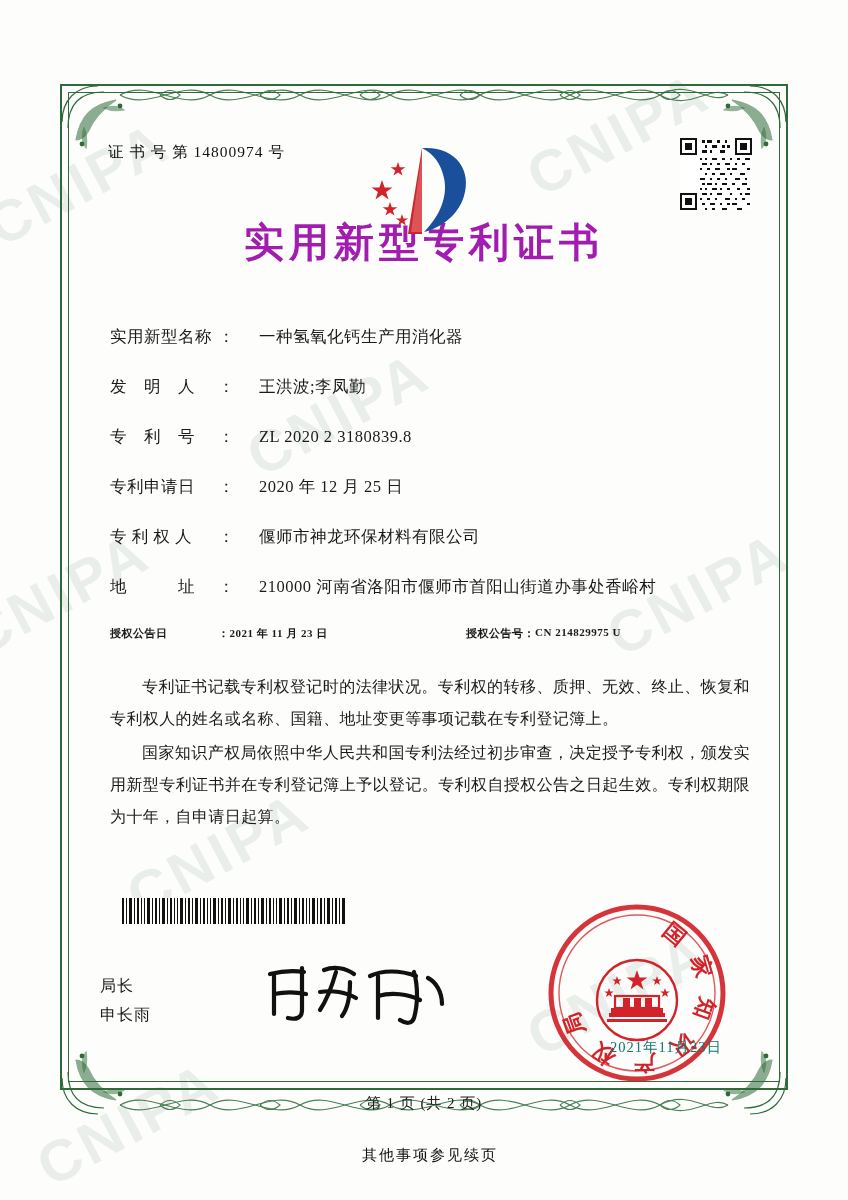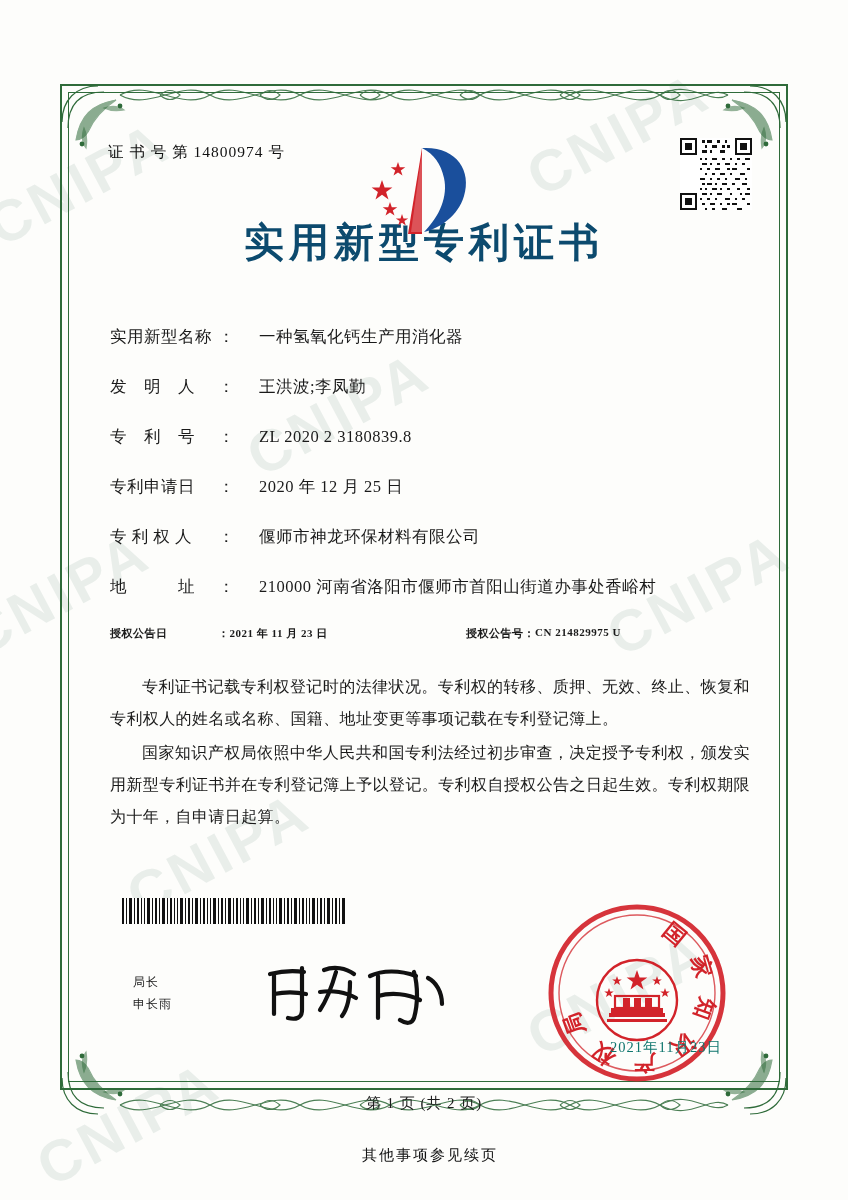--- a/index.html
+++ b/index.html
@@ -119,21 +119,21 @@
     height: 72px;
     z-index: 6;
   }
 
   .title {
     text-align: center;
     font-size: 40px;
     font-weight: bold;
     letter-spacing: 5px;
     margin-top: 52px;
-    color: #0c4a6e;
+    color: #a21caf;
     font-family: "DejaVu Sans", "Liberation Sans", sans-serif;
   }
 
   .fields {
     margin-top: 56px;
     padding-left: 14px;
   }
   .field-row {
     display: flex;
     align-items: baseline;
@@ -169,23 +169,23 @@
     left: 120px;
     top: 898px;
     width: 228px;
     height: 26px;
     z-index: 5;
   }
 
   
   .sig-block {
     position: absolute;
-    left: 133px;
+    left: 100px;
     top: 972px;
-    font-size: 12px;
+    font-size: 16px;
     line-height: 1.8;
     z-index: 5;
     letter-spacing: 1px;
   }
   .sig-script {
     position: absolute;
     left: 258px;
     top: 952px;
     z-index: 5;
     width: 200px;

